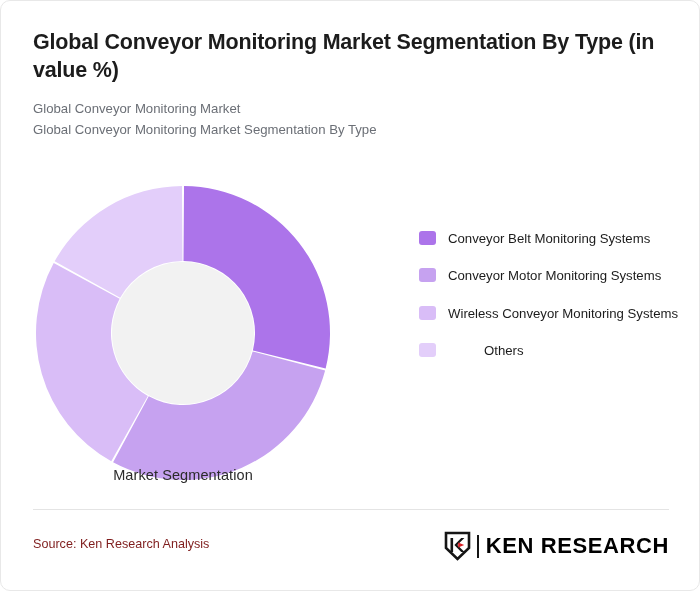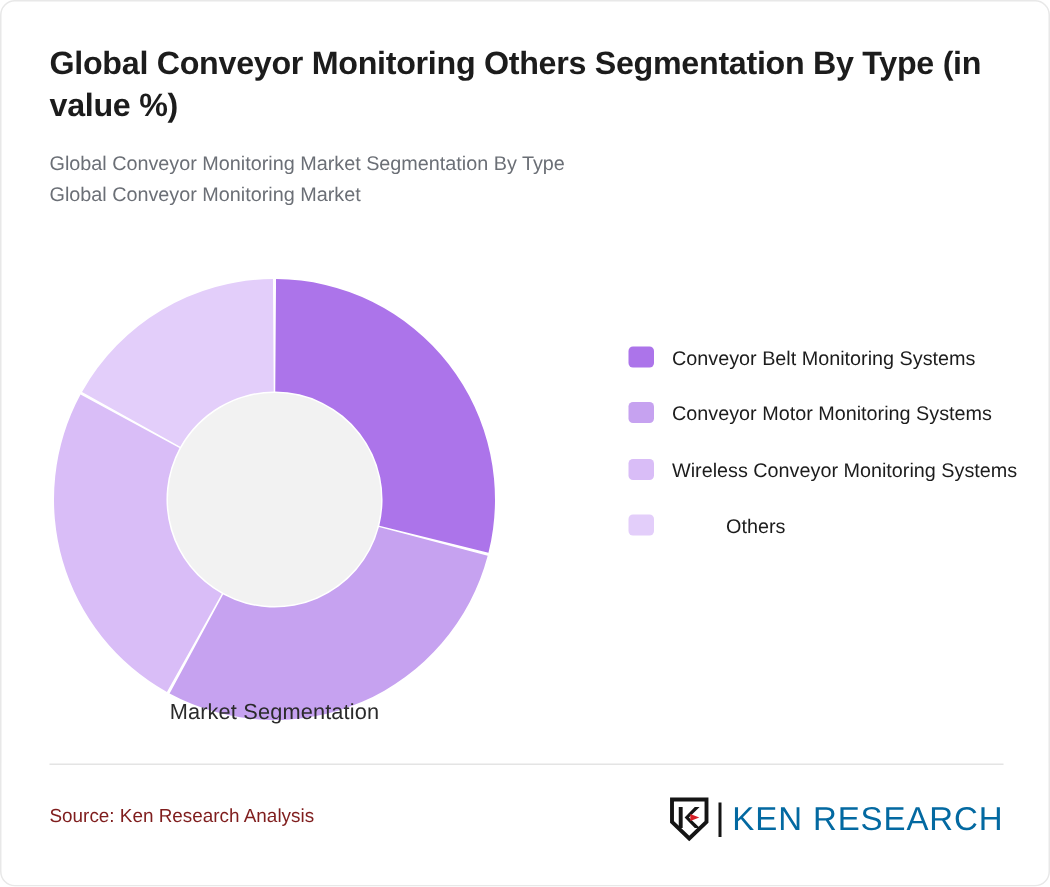--- a/index.html
+++ b/index.html
@@ -148,37 +148,37 @@
   }
   .brand-mark { display: block; }
   .brand-sep {
     width: 2px;
     height: 23px;
     background: #151515;
     margin: 0 7px 0 6px;
   }
   .brand-name {
     font-size: 22px;
-    font-weight: normal;
+    font-weight: bold;
     letter-spacing: 0.6px;
-    color: #0369a1;
+    color: #000000;
     line-height: 1;
     white-space: nowrap;
   }
 </style>
 </head>
 <body>
 
 <div class="card">
 
   <div class="header">
-    <h1 class="chart-title">Global Conveyor Monitoring Others Segmentation By Type (in value %)</h1>
+    <h1 class="chart-title">Global Conveyor Monitoring Market Segmentation By Type (in value %)</h1>
     <div class="subtitle-block">
+      <div class="subtitle">Global Conveyor Monitoring Market</div>
       <div class="subtitle">Global Conveyor Monitoring Market Segmentation By Type</div>
-      <div class="subtitle">Global Conveyor Monitoring Market</div>
     </div>
   </div>
 
   <div class="chart-area">
 
     <div class="donut-wrap">
       <svg class="donut-svg" viewBox="0 0 300 300">
         <g id="donut-slices">
             <path d="M 151.02624526380035 3.0035822863069654 A 147 147 0 0 1 292.6334717625715 185.56251865315113
                L 219.89040116366004 167.42563414004405 A 72.03 72.03 0 0 0 150.50286017926217 77.97175532029041 Z" fill="#ac74ea"></path>

